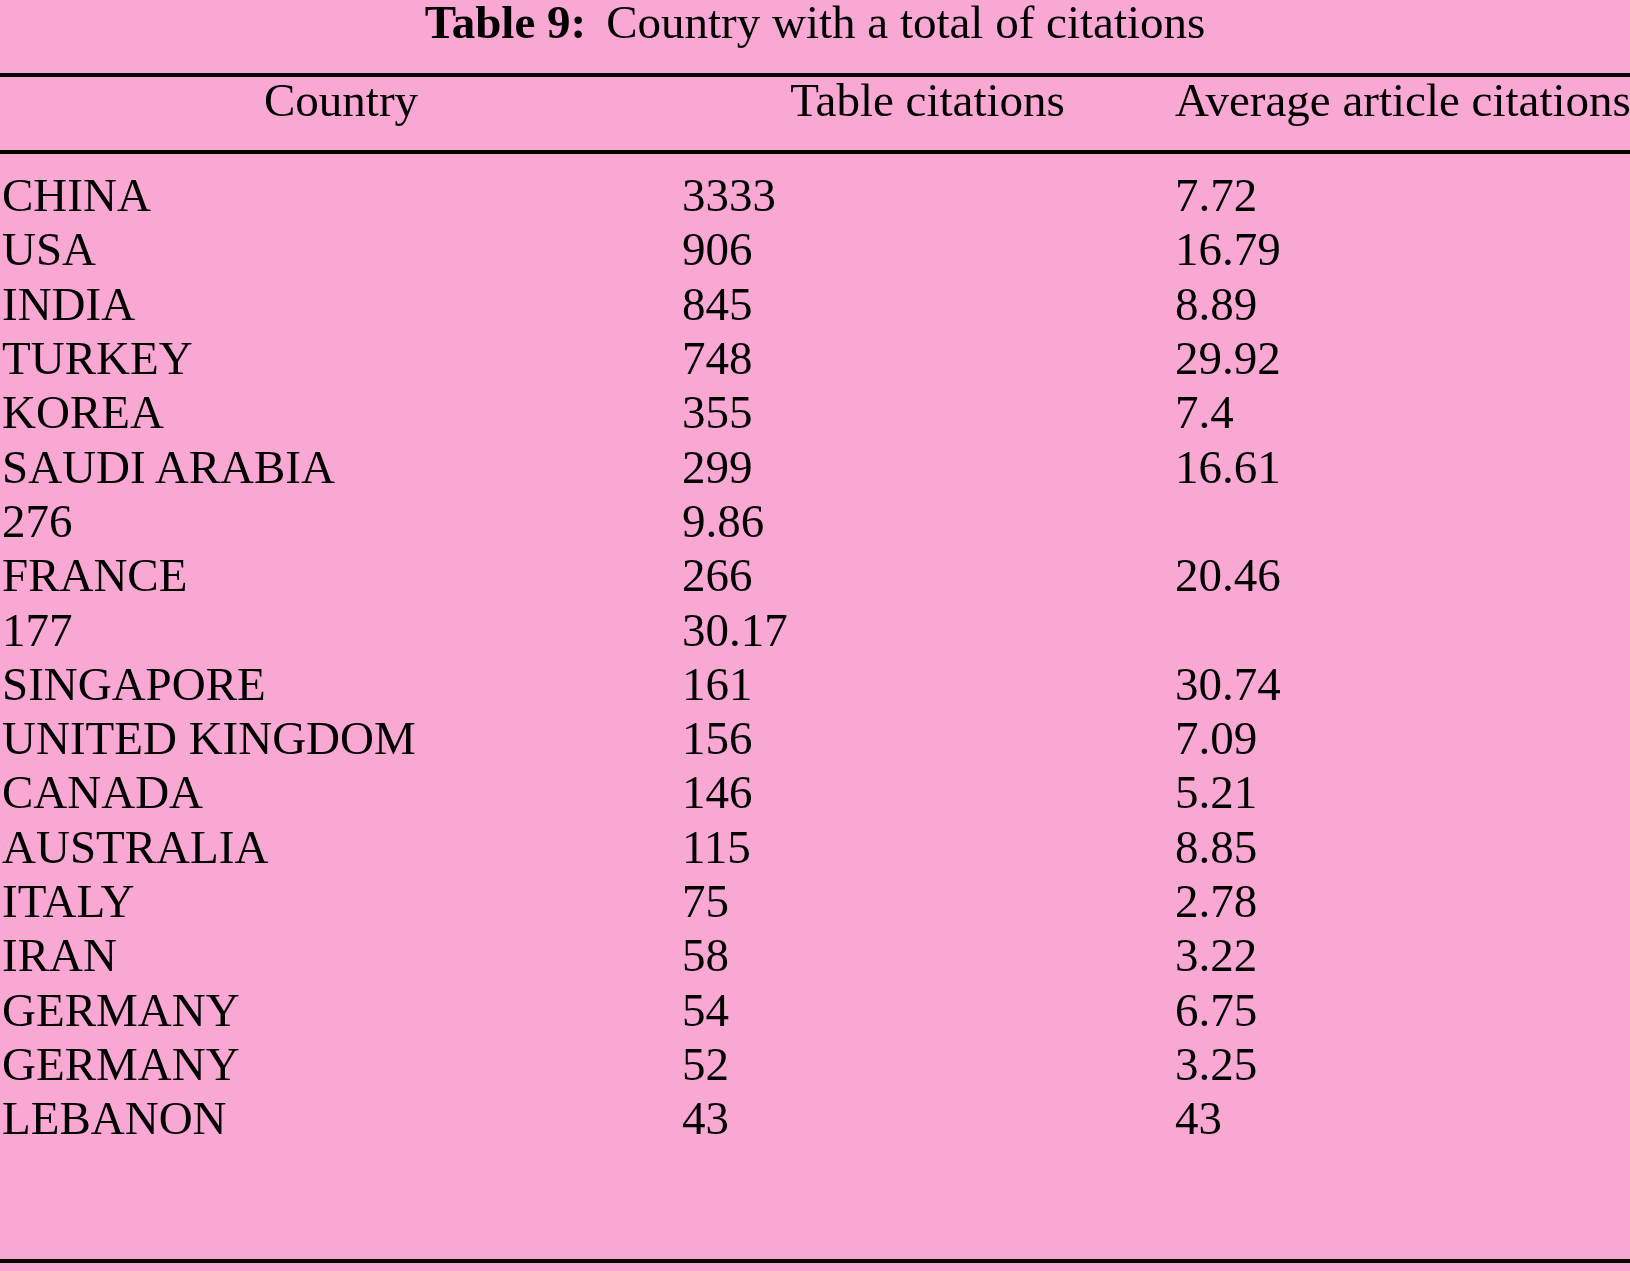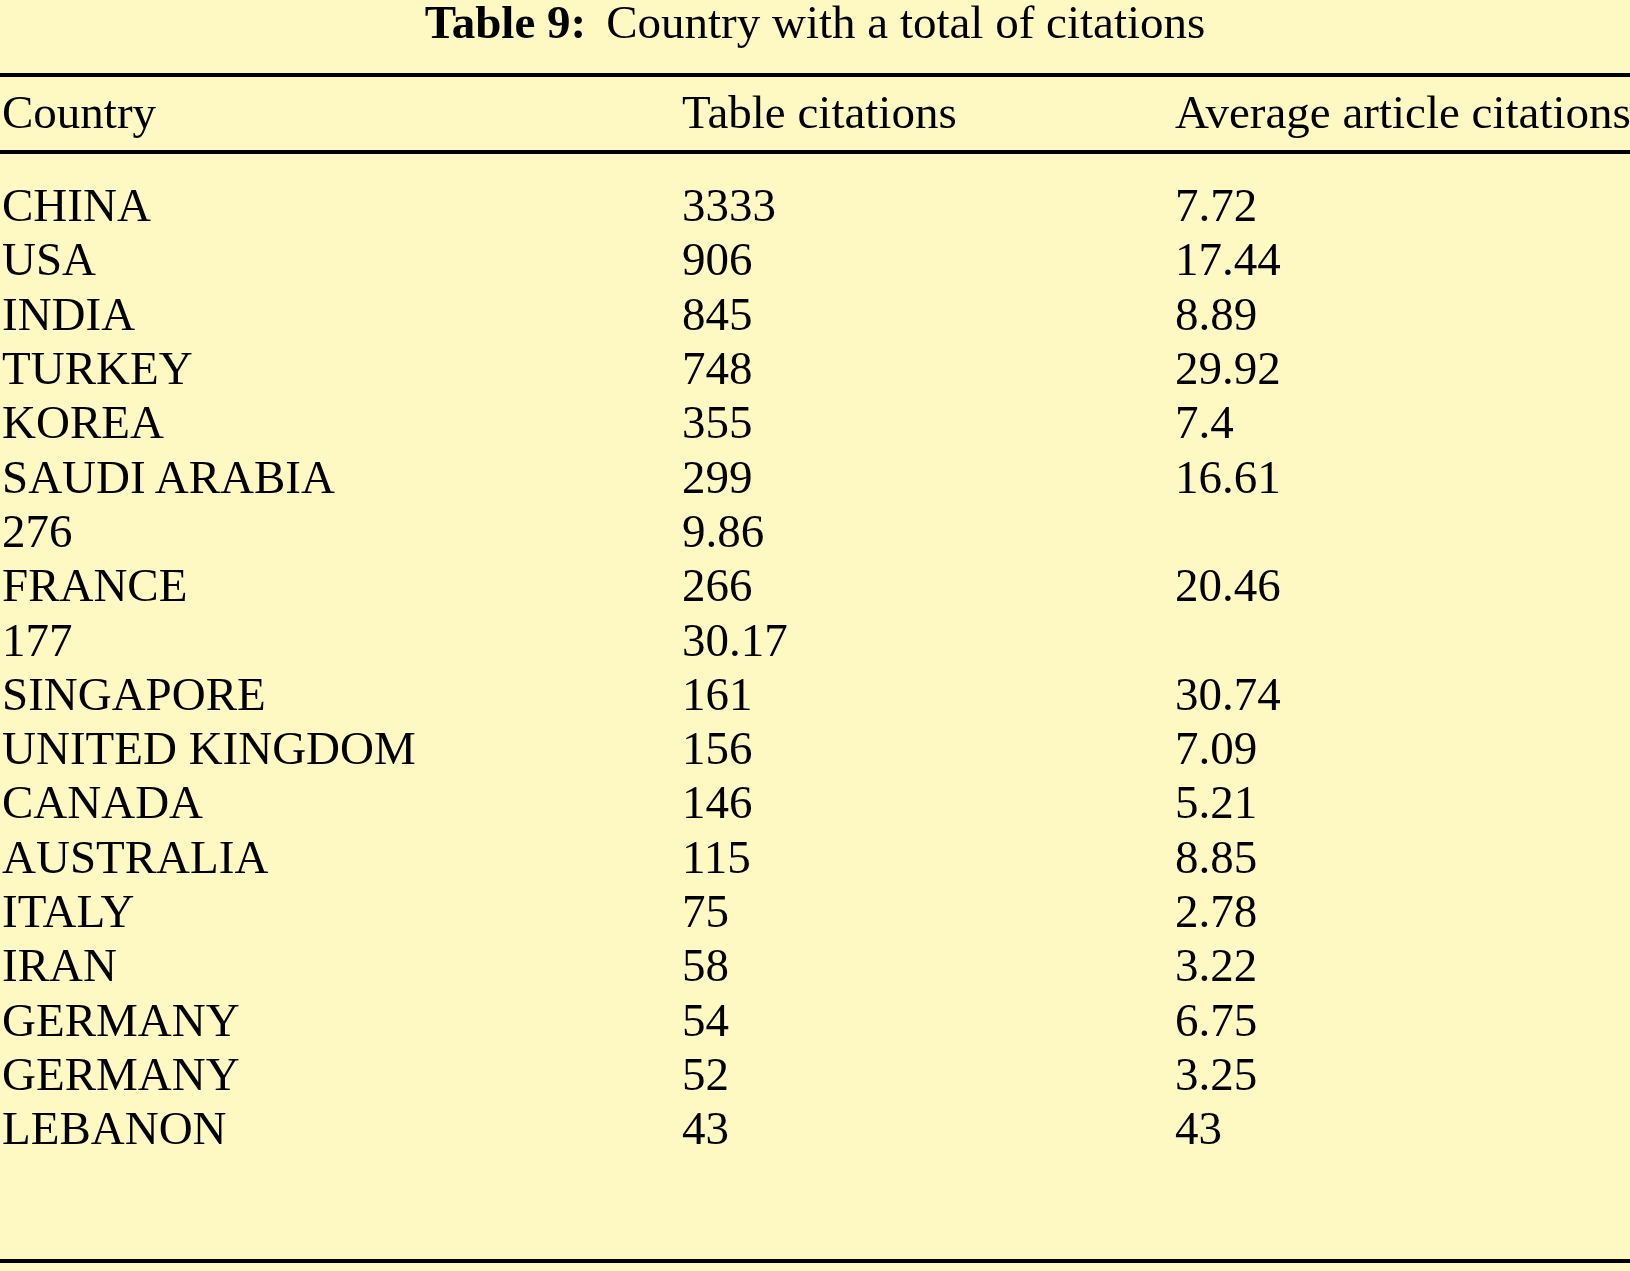--- a/index.html
+++ b/index.html
@@ -9,21 +9,21 @@
     height: 1271px;
     background: #ffffff;
     color: #000000;
     font-family: "Liberation Serif", "DejaVu Serif", serif;
     overflow: hidden;
   }
   .page {
     position: relative;
     width: 1630px;
     height: 1271px;
-    background: #fef9c3;
+    background: #f9a8d4;
   }
   .caption {
     position: absolute;
     top: -4px;
     left: 0;
     width: 100%;
     text-align: center;
     font-size: 47px;
     line-height: 52px;
     white-space: nowrap;
@@ -43,28 +43,29 @@
   .rule-header { top: 150px; }
   .rule-bottom { top: 1259px; }
   .thead, .trow {
     display: grid;
     grid-template-columns: 680px 493px 457px;
     font-size: 47px;
     width: 100%;
   }
   .thead {
     position: absolute;
-    top: 84px;
+    top: 72px;
     left: 0;
     height: 56px;
     align-items: center;
+    text-align: center;
   }
   .tbody {
     position: absolute;
-    top: 178px;
+    top: 168px;
     left: 0;
     width: 100%;
   }
   .trow {
     height: 54.3px;
     align-items: center;
   }
   .cell, .hcell {
     white-space: nowrap;
     overflow: visible;
@@ -92,21 +93,21 @@
 
   <div class="tbody">
       <div class="trow">
         <div class="cell">CHINA</div>
         <div class="cell">3333</div>
         <div class="cell">7.72</div>
       </div>
       <div class="trow">
         <div class="cell">USA</div>
         <div class="cell">906</div>
-        <div class="cell">17.44</div>
+        <div class="cell">16.79</div>
       </div>
       <div class="trow">
         <div class="cell">INDIA</div>
         <div class="cell">845</div>
         <div class="cell">8.89</div>
       </div>
       <div class="trow">
         <div class="cell">TURKEY</div>
         <div class="cell">748</div>
         <div class="cell">29.92</div>

